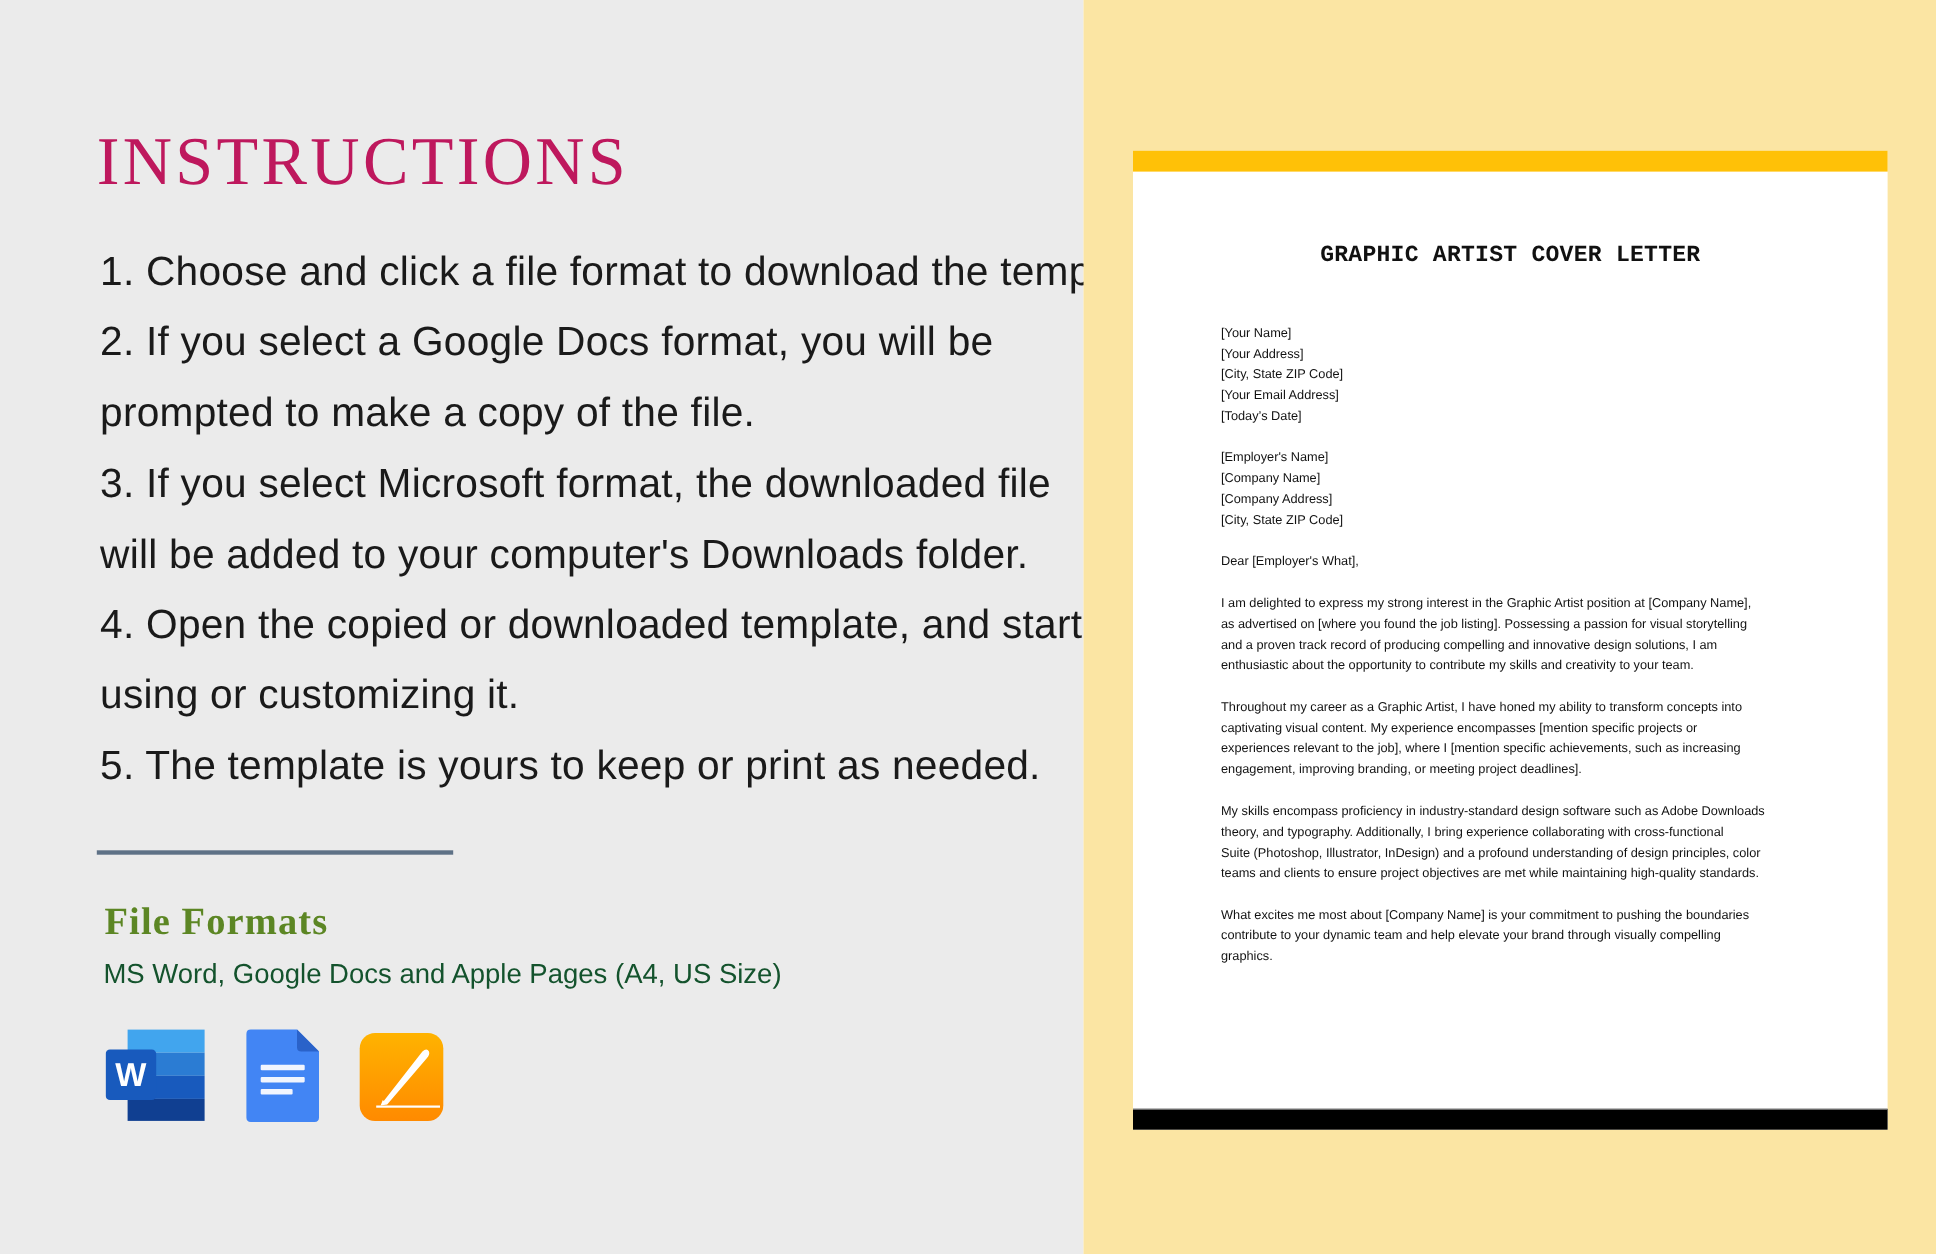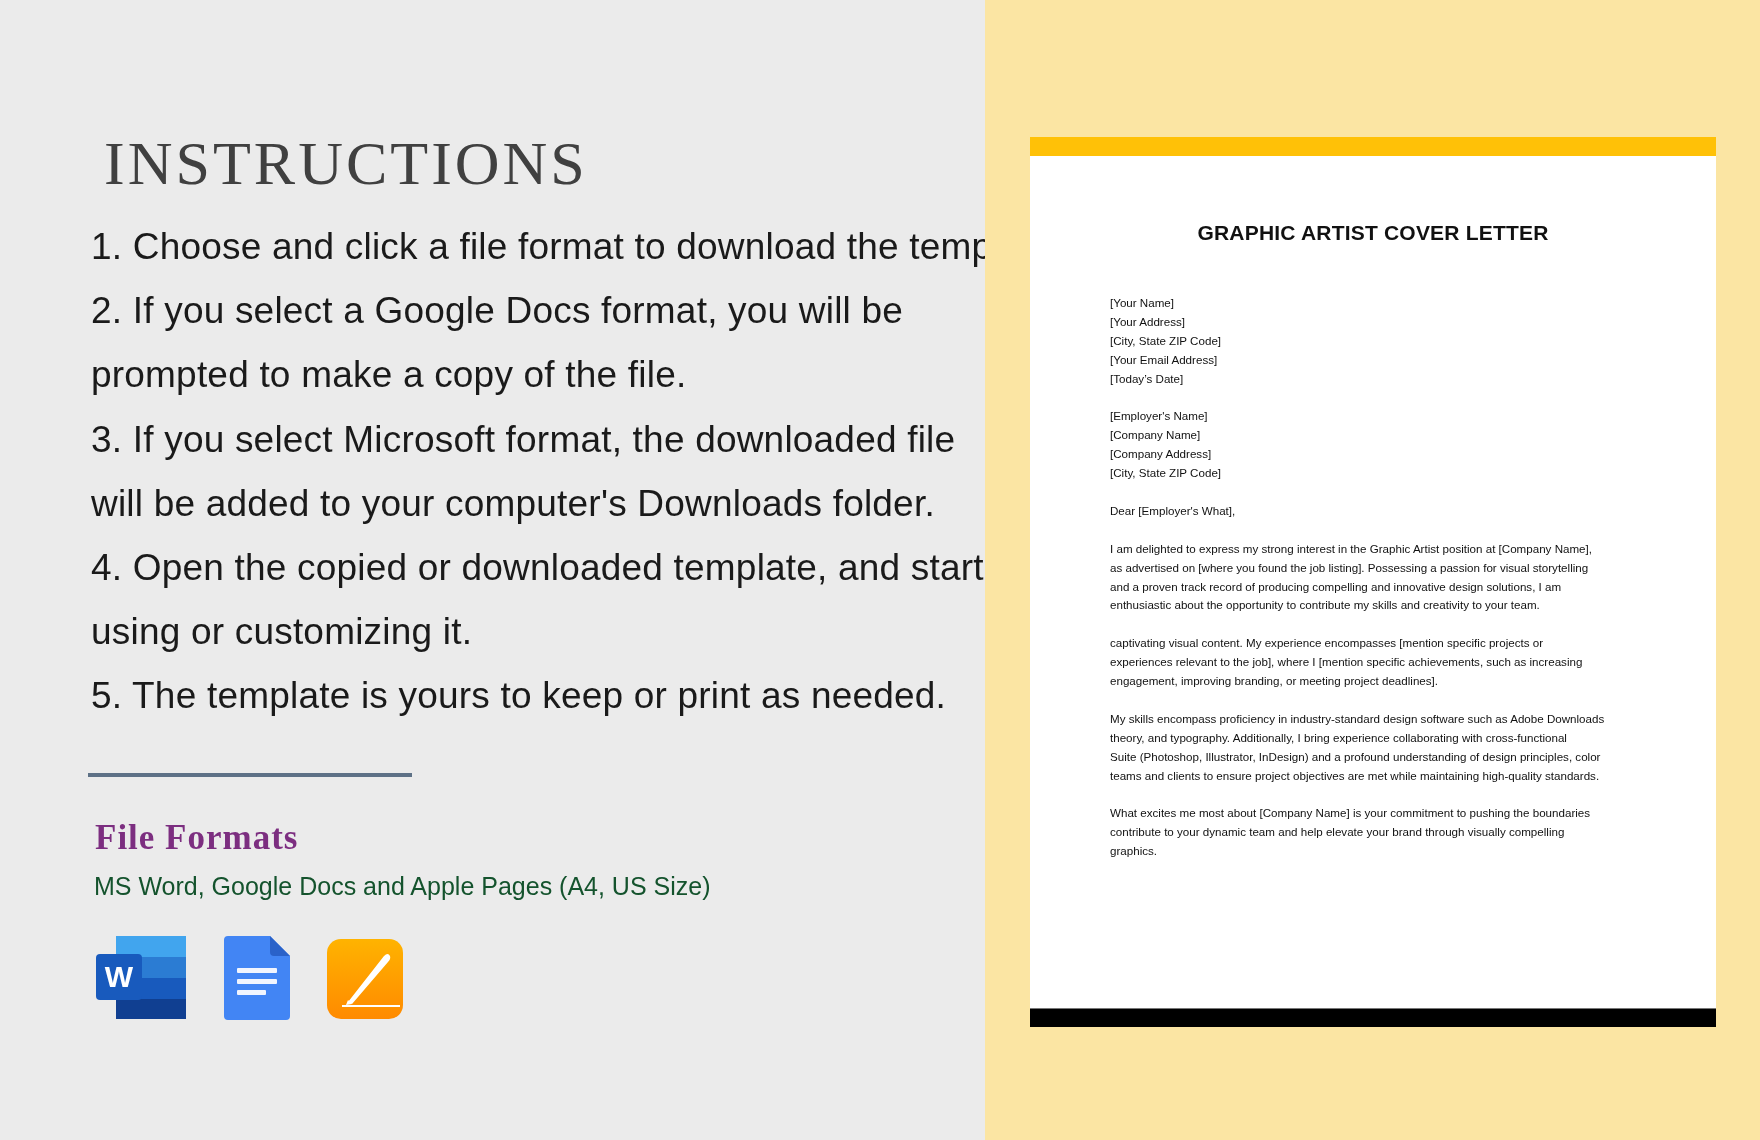--- a/index.html
+++ b/index.html
@@ -1,30 +1,30 @@
 <!DOCTYPE html>
 <html><head>
 <meta charset="utf-8">
 <style>
   html,body{margin:0;padding:0;}
   body{width:1760px;height:1140px;position:relative;overflow:hidden;font-family:"DejaVu Sans",sans-serif;}
   .left{position:absolute;left:0;top:0;width:985px;height:1140px;background:#ebebeb;}
   .right{position:absolute;left:985px;top:0;width:775px;height:1140px;background:#fbe5a3;}
-  .heading{position:absolute;left:88px;top:112px;font-family:"Liberation Serif","DejaVu Serif",serif;font-size:62px;letter-spacing:3px;color:#404040;line-height:70px;margin:16px;font-weight:normal;}
+  .heading{position:absolute;left:88px;top:112px;font-family:"Liberation Serif","DejaVu Serif",serif;font-size:62px;letter-spacing:3px;color:#be185d;line-height:70px;margin:0;font-weight:normal;}
   .steps{position:absolute;left:91px;top:215px;width:880px;}
   .step-line{font-family:"Liberation Sans",sans-serif;font-size:37px;color:#1a1a1a;height:64.2px;line-height:64px;white-space:nowrap;letter-spacing:0.2px;}
   .divider{position:absolute;left:88px;top:773px;width:324px;height:4px;background:#5e7186;}
-  .ff-title{position:absolute;left:95px;top:818px;font-family:"Liberation Serif",serif;font-size:35px;color:#701a75;letter-spacing:1px;font-weight:bold;opacity:0.9;}
+  .ff-title{position:absolute;left:95px;top:818px;font-family:"Liberation Serif",serif;font-size:35px;color:#4d7c0f;letter-spacing:1px;font-weight:bold;opacity:0.9;}
   .ff-sub{position:absolute;left:94px;top:872px;font-family:"Liberation Sans",sans-serif;font-size:25px;color:#14532d;}
   .icons{position:absolute;left:96px;top:934px;height:92px;}
   .icon{position:absolute;top:0;}
   .page{position:absolute;left:1030px;top:137px;width:686px;height:890px;background:#fff;}
   .page-top{position:absolute;left:0;top:0;width:686px;height:19px;background:#ffc107;}
   .page-bottom{position:absolute;left:0;bottom:0;width:686px;height:18px;background:#000;border-top:1px solid #777;}
-  .doc-title{position:absolute;left:0;top:84px;width:686px;text-align:center;font-family:Liberation Sans, sans-serif;font-weight:bold;font-size:21px;color:#111;letter-spacing:0.2px;}
+  .doc-title{position:absolute;left:0;top:84px;width:686px;text-align:center;font-family:Liberation Mono, monospace;font-weight:bold;font-size:21px;color:#111;letter-spacing:0.2px;}
   .letter{position:absolute;left:80px;top:157px;width:560px;font-family:"Liberation Sans",sans-serif;font-size:11.6px;color:#111;line-height:18.9px;}
   .letter .blk{margin:0 0 18.9px 0;}
   .letter .ln{white-space:nowrap;}
 </style>
 </head>
 <body>
 
 <div class="left">
   <h1 class="heading">INSTRUCTIONS</h1>
 
@@ -107,20 +107,21 @@
     <div class="blk">
       <div class="ln">Dear [Employer's What],</div>
     </div>
     <div class="blk">
       <div class="ln">I am delighted to express my strong interest in the Graphic Artist position at [Company Name],</div>
       <div class="ln">as advertised on [where you found the job listing]. Possessing a passion for visual storytelling</div>
       <div class="ln">and a proven track record of producing compelling and innovative design solutions, I am</div>
       <div class="ln">enthusiastic about the opportunity to contribute my skills and creativity to your team.</div>
     </div>
     <div class="blk">
+      <div class="ln">Throughout my career as a Graphic Artist, I have honed my ability to transform concepts into</div>
       <div class="ln">captivating visual content. My experience encompasses [mention specific projects or</div>
       <div class="ln">experiences relevant to the job], where I [mention specific achievements, such as increasing</div>
       <div class="ln">engagement, improving branding, or meeting project deadlines].</div>
     </div>
     <div class="blk">
       <div class="ln">My skills encompass proficiency in industry-standard design software such as Adobe Downloads</div>
       <div class="ln">theory, and typography. Additionally, I bring experience collaborating with cross-functional</div>
       <div class="ln">Suite (Photoshop, Illustrator, InDesign) and a profound understanding of design principles, color</div>
       <div class="ln">teams and clients to ensure project objectives are met while maintaining high-quality standards.</div>
     </div>

